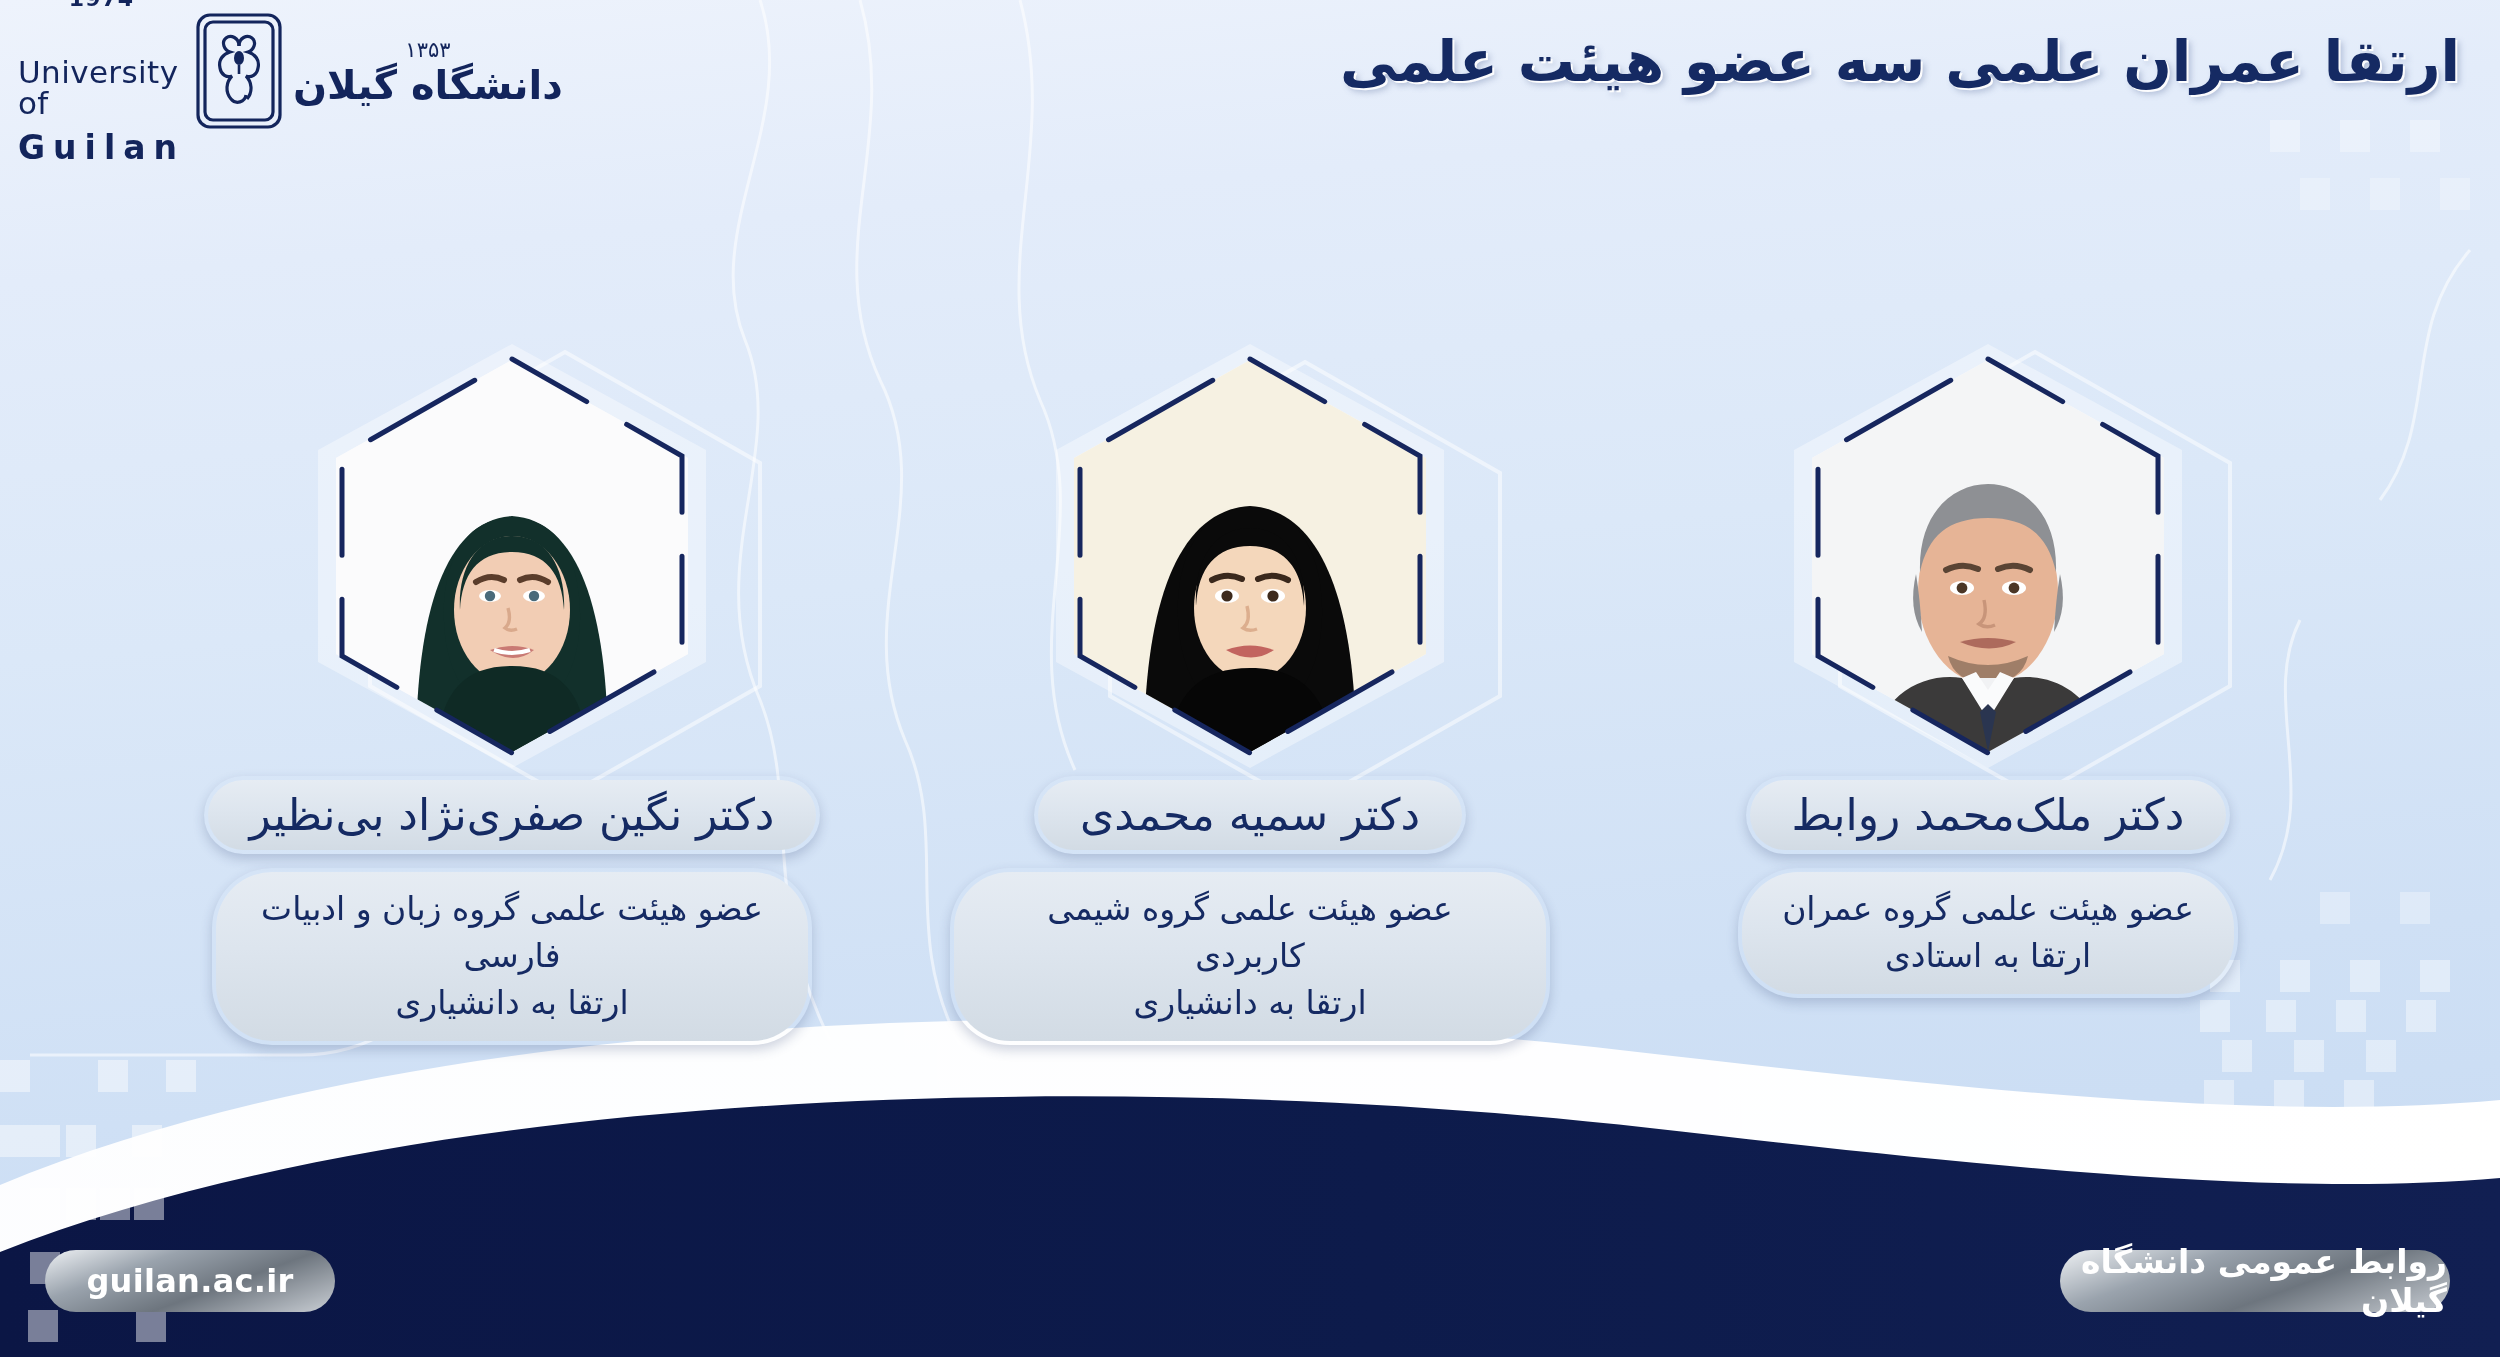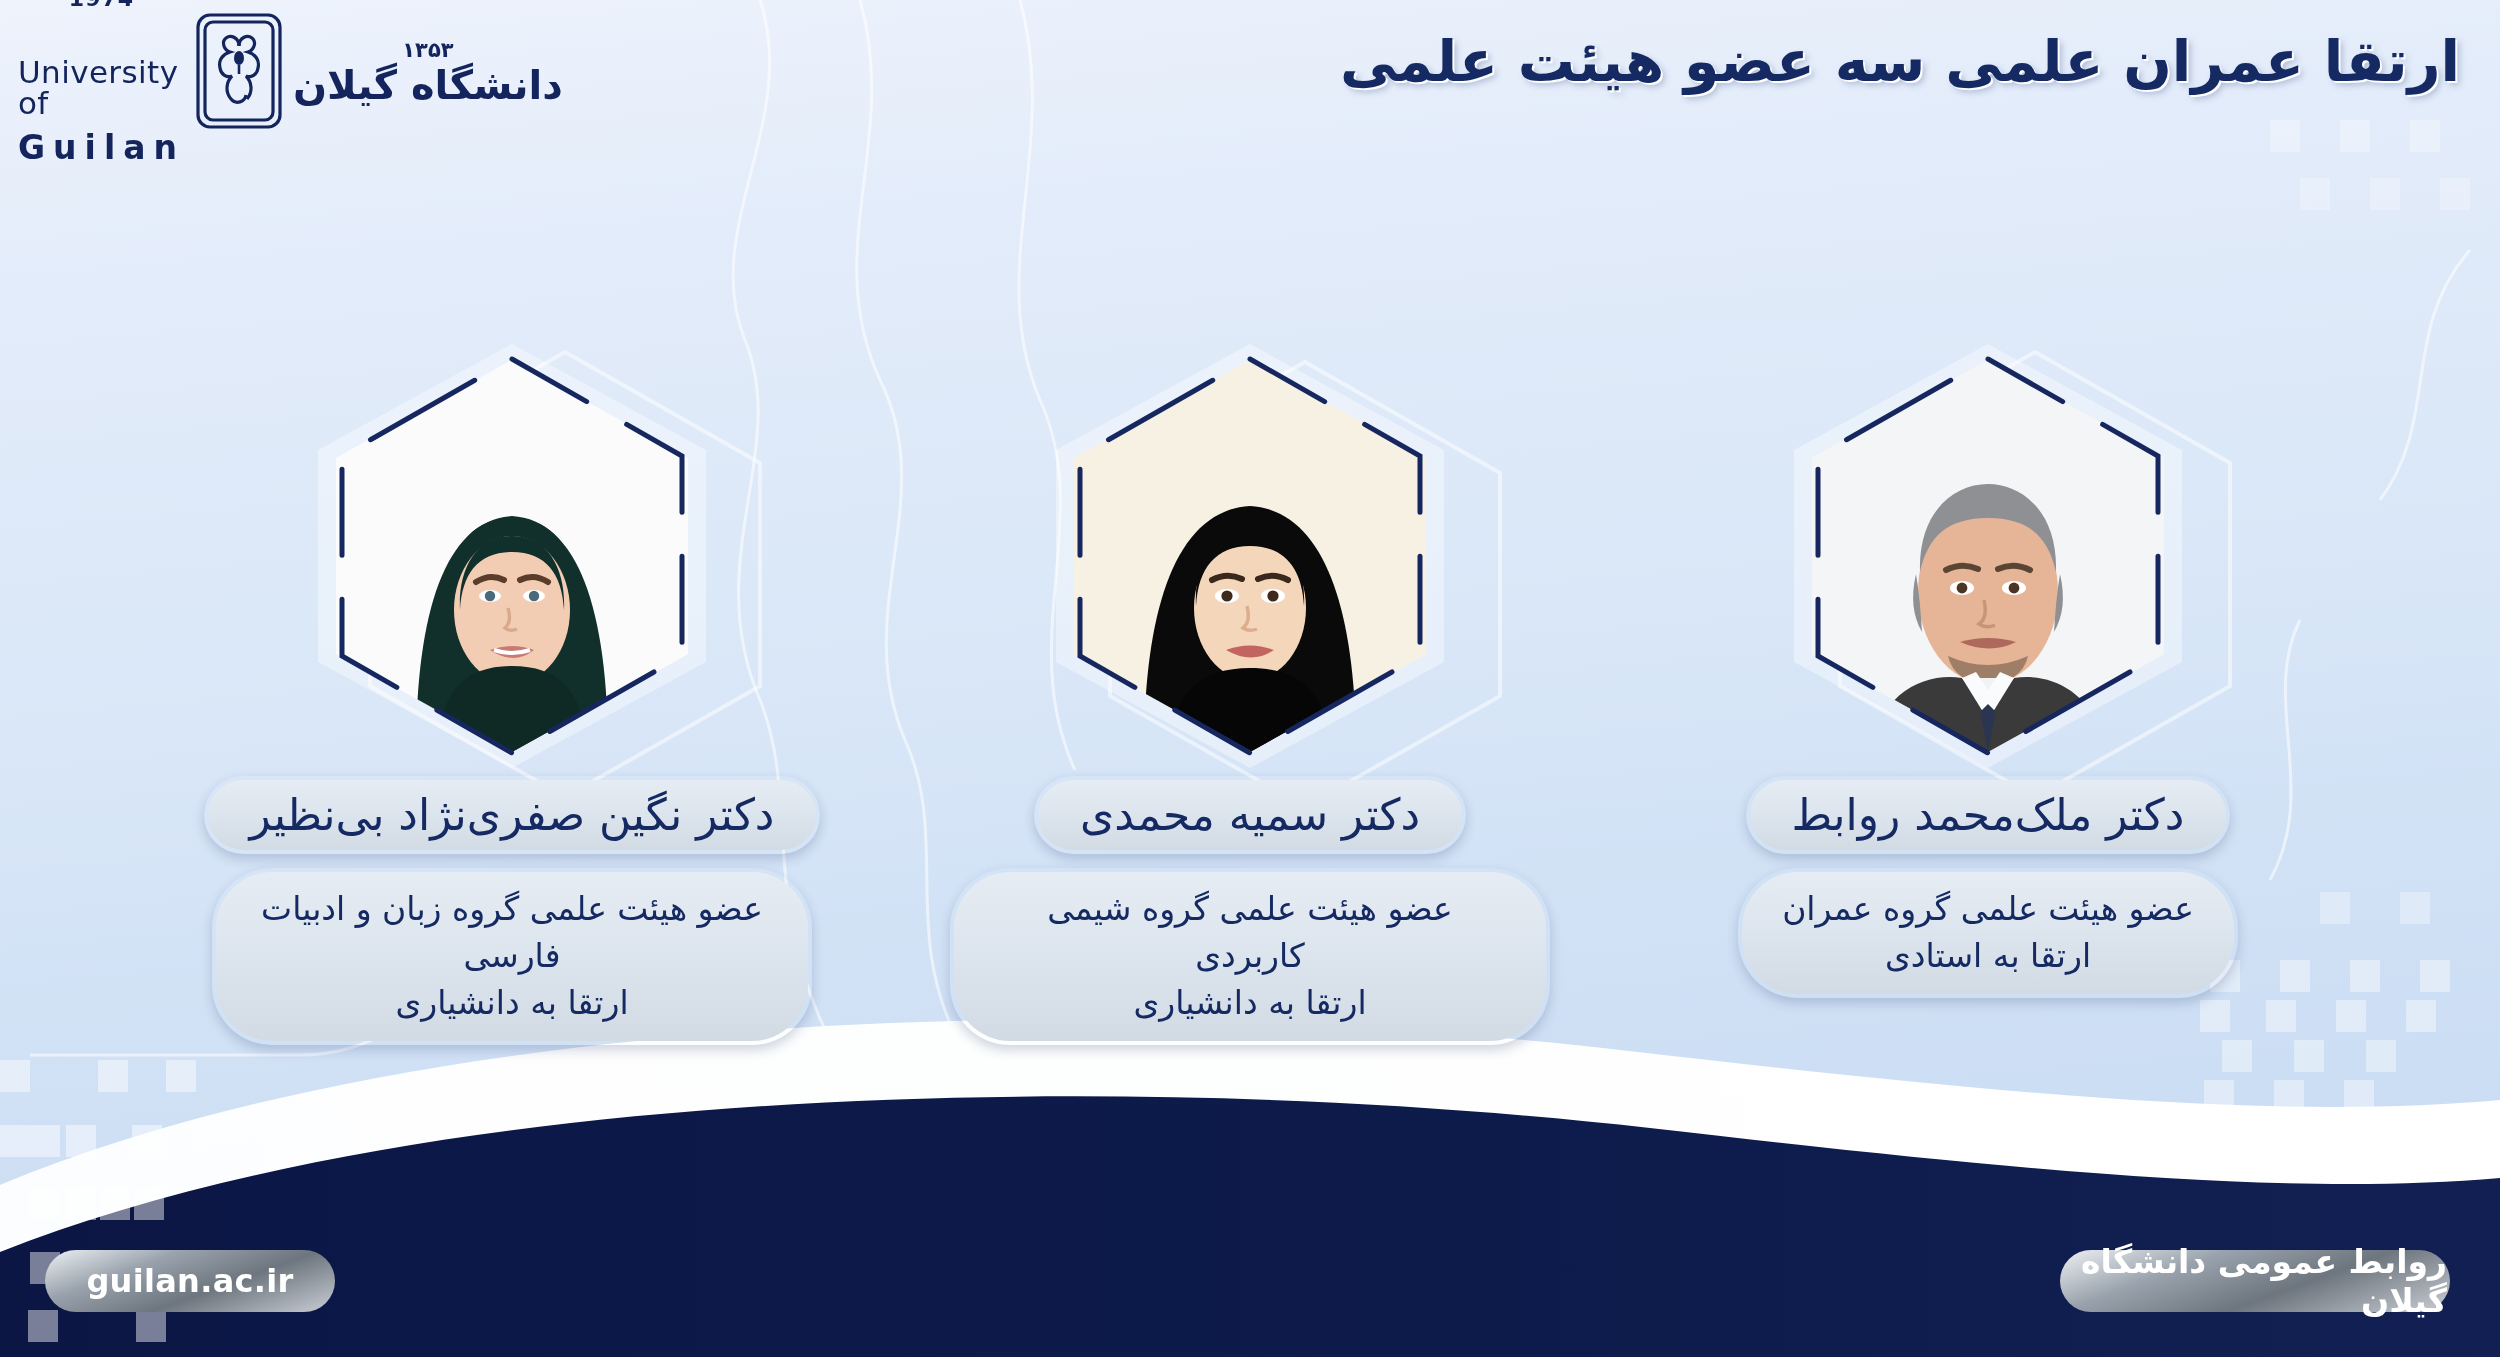--- a/index.html
+++ b/index.html
@@ -30,21 +30,21 @@
     color:#13255c; line-height:1; padding-top:6px;
   }
   .logo-year { font-size:22px; font-weight:700; letter-spacing:1px; margin-bottom:3px; }
   .logo-uni  { font-size:31px; font-weight:400; letter-spacing:.4px;margin-top:44px; }
   .logo-guilan { font-size:33px; font-weight:700; letter-spacing:8px; margin-top:12px; }
   .logo-mark { margin:0 10px; }
   .logo-fa {
     display:flex; flex-direction:column; align-items:center; color:#13255c;
     direction:rtl;
   }
-  .logo-fa-year { font-size:21px; font-weight:700; }
+  .logo-fa-year { font-size:21px; font-weight:400; }
   .logo-fa-name { font-size:40px; font-weight:700; white-space:nowrap; }
 
   .headings {
     position:absolute; right:40px; top:26px; width:1480px;
     text-align:right; direction:rtl;
   }
   .title {
     font-size:57px; font-weight:700; color:#152a63; line-height:1.25;
     text-shadow:2px 2px 0 rgba(255,255,255,.95), 4px 4px 6px rgba(80,100,150,.35);
     white-space:nowrap;

